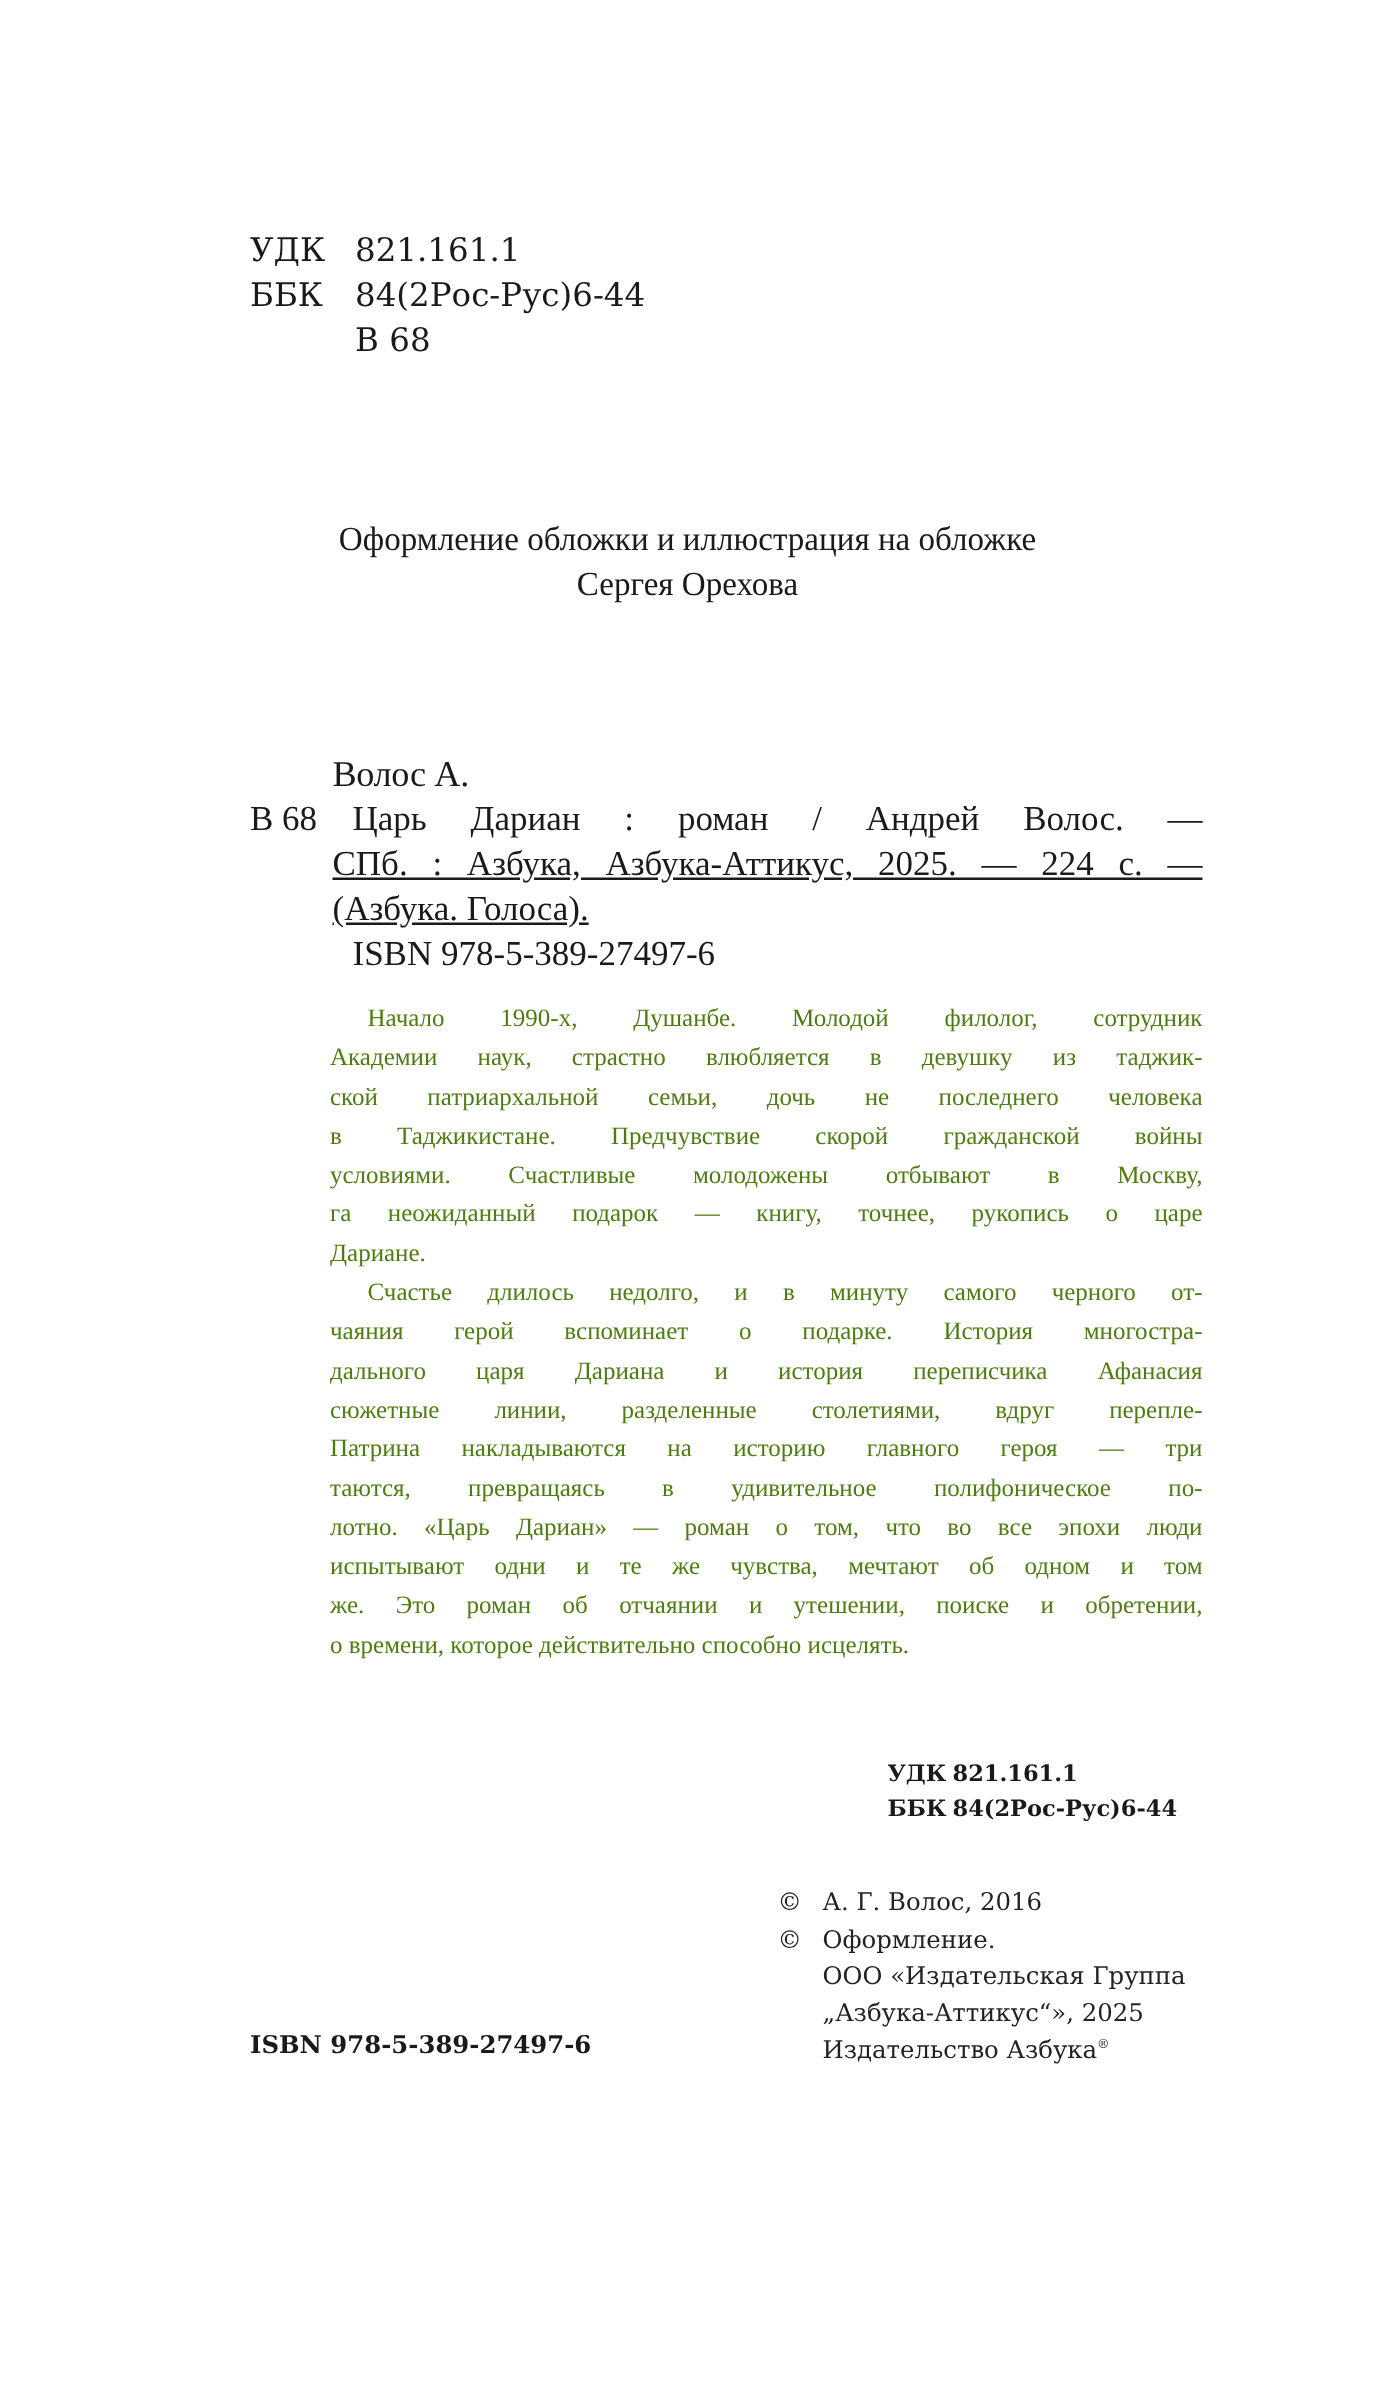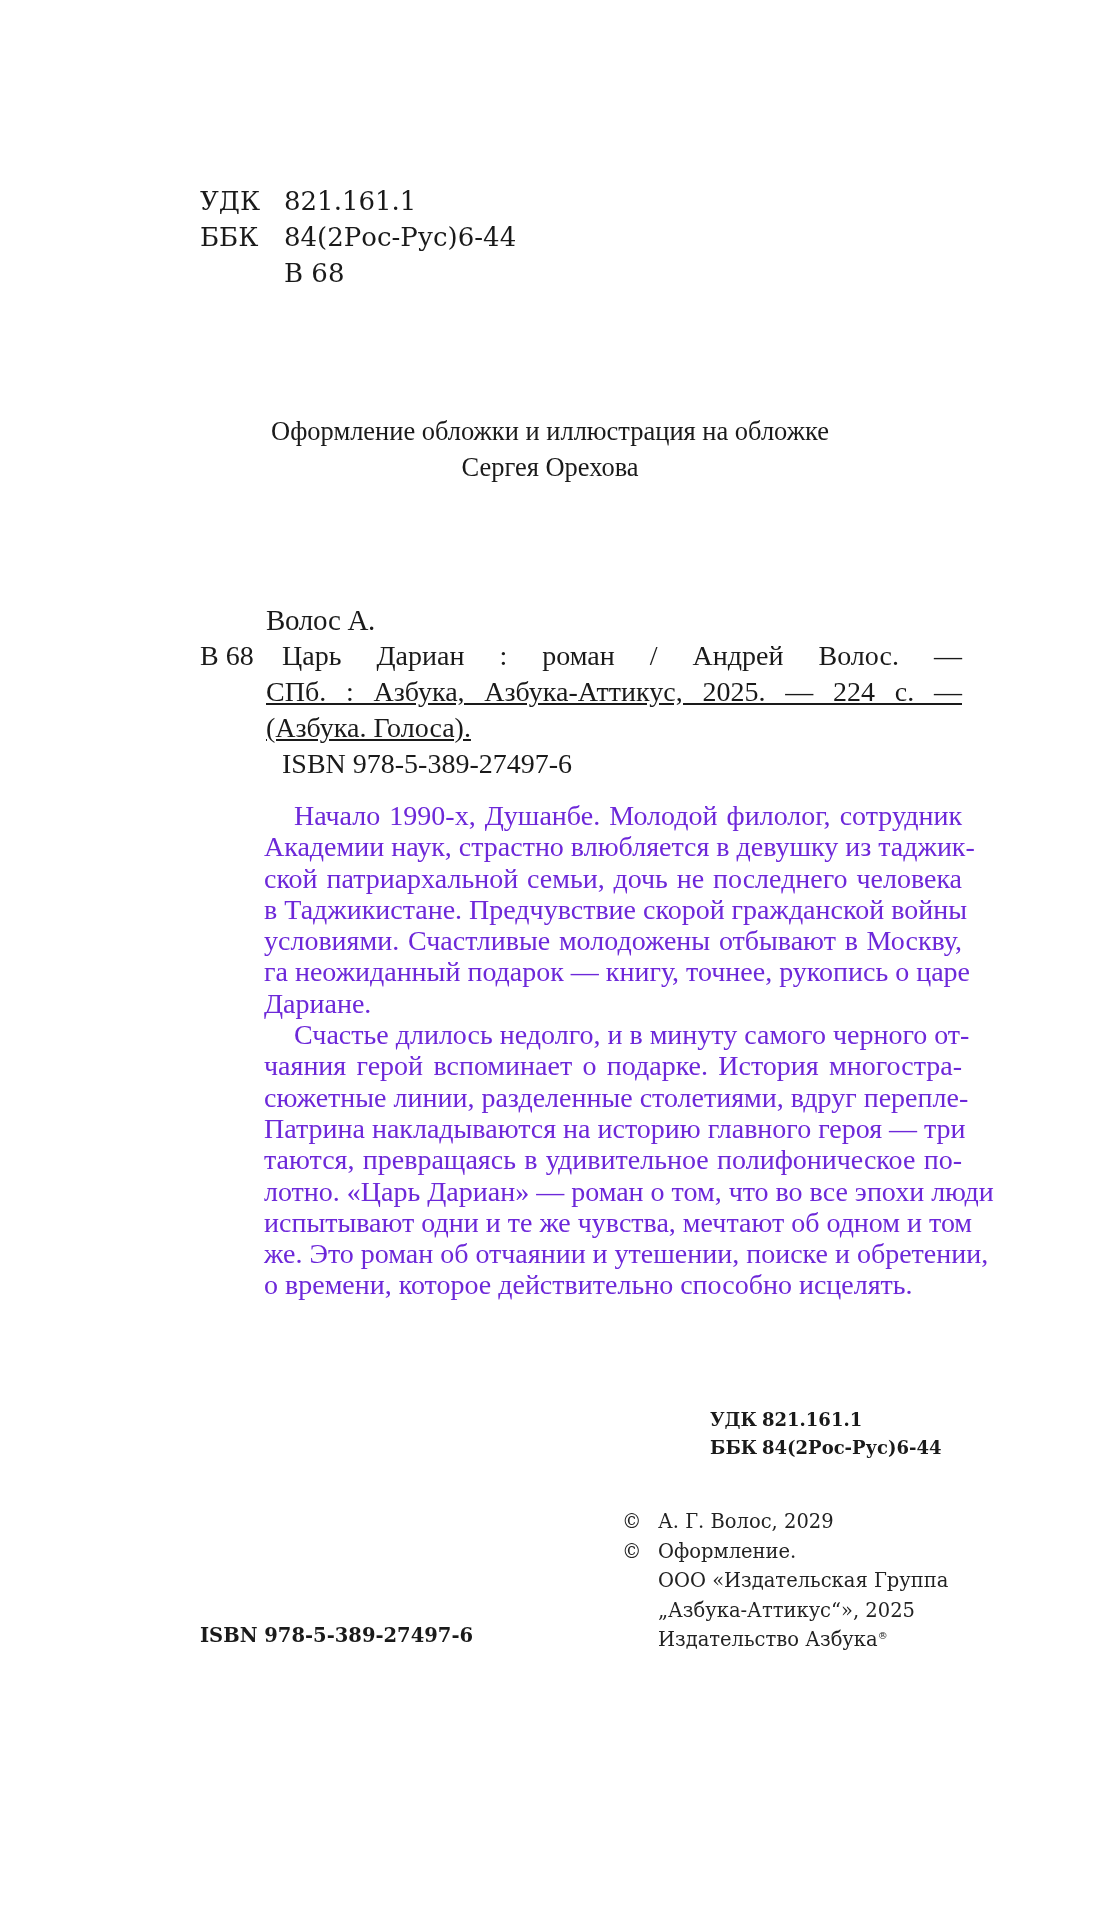--- a/index.html
+++ b/index.html
@@ -87,23 +87,23 @@
       padding-left: 82px;
     }
 
     
     .annot {
       position: absolute;
       left: 264px;
       top: 800px;
       width: 698px;
       font-family: "Liberation Serif", serif;
-      font-size: 28px;
+      font-size: 20px;
       line-height: 31.3px;
-      color: #6d28d9;
+      color: #4d7c0f;
     }
     .annot .line {
       white-space: nowrap;
       text-align: justify;
       text-align-last: justify;
       display: block;
     }
     .annot .line.first { padding-left: 30px; }
     .annot .line.last { text-align-last: left; }
 
@@ -178,20 +178,21 @@
   <div class="annot">
     <span class="line first">Начало 1990-х, Душанбе. Молодой филолог, сотрудник</span>
     <span class="line">Академии наук, страстно влюбляется в девушку из таджик-</span>
     <span class="line">ской патриархальной семьи, дочь не последнего человека</span>
     <span class="line">в Таджикистане. Предчувствие скорой гражданской войны</span>
     <span class="line">условиями. Счастливые молодожены отбывают в Москву,</span>
     <span class="line">га неожиданный подарок — книгу, точнее, рукопись о царе</span>
     <span class="line last">Дариане.</span>
     <span class="line first">Счастье длилось недолго, и в минуту самого черного от-</span>
     <span class="line">чаяния герой вспоминает о подарке. История многостра-</span>
+    <span class="line">дального царя Дариана и история переписчика Афанасия</span>
     <span class="line">сюжетные линии, разделенные столетиями, вдруг перепле-</span>
     <span class="line">Патрина накладываются на историю главного героя — три</span>
     <span class="line">таются, превращаясь в удивительное полифоническое по-</span>
     <span class="line">лотно. «Царь Дариан» — роман о том, что во все эпохи люди</span>
     <span class="line">испытывают одни и те же чувства, мечтают об одном и том</span>
     <span class="line">же. Это роман об отчаянии и утешении, поиске и обретении,</span>
     <span class="line last">о времени, которое действительно способно исцелять.</span>
   </div>
 
   <div class="bottom-class">
@@ -199,21 +200,21 @@
       <span class="code">УДК</span><span>821.161.1</span>
     </div>
     <div>
       <span class="code">ББК</span><span>84(2Рос-Рус)6-44</span>
     </div>
   </div>
 
   <div class="copyright">
     <div class="row">
       <span class="sym">©</span>
-      <span>А. Г. Волос, 2029</span>
+      <span>А. Г. Волос, 2016</span>
     </div>
     <div class="row">
       <span class="sym">©</span>
       <span>Оформление.</span>
     </div>
     <div class="row">ООО «Издательская Группа</div>
     <div class="row">„Азбука-Аттикус“», 2025</div>
     <div class="row">
       <span>Издательство Азбука</span><sup>®</sup>
     </div>

